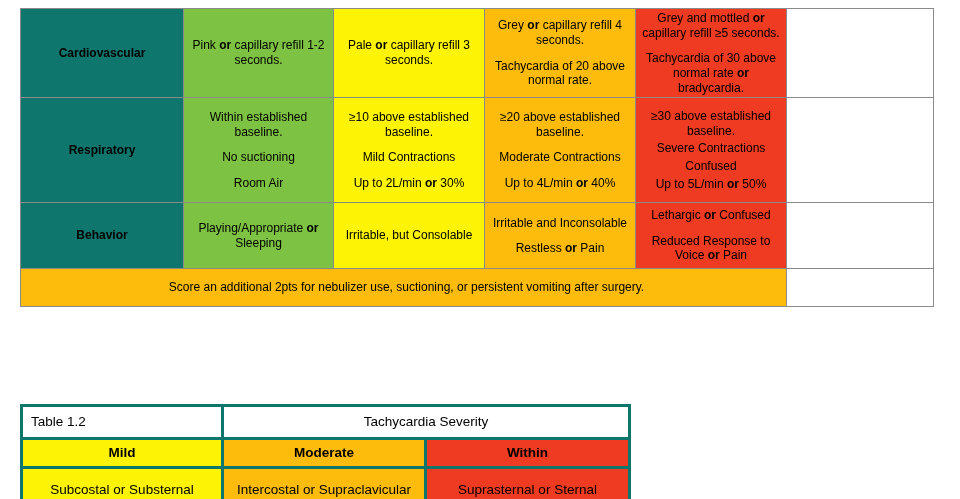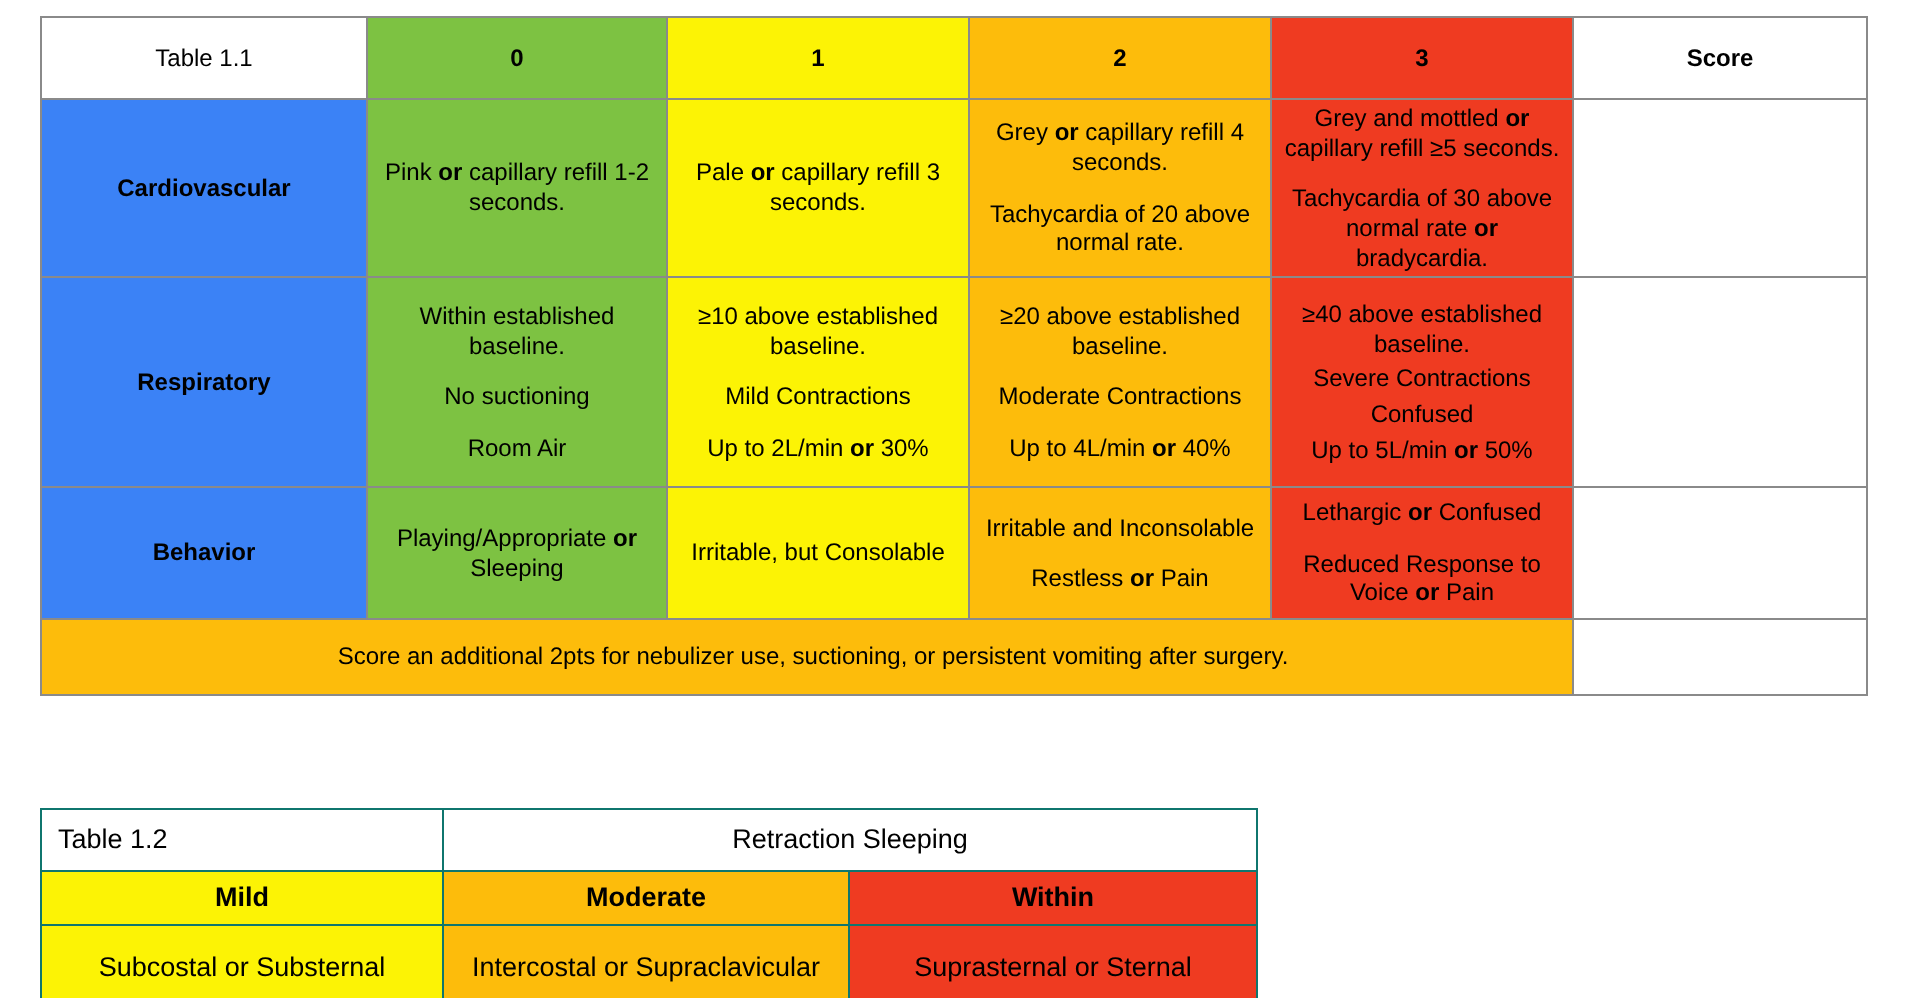--- a/index.html
+++ b/index.html
@@ -69,21 +69,21 @@
   .tbl-caption {
     text-align: left;
     font-size: 14px;
     font-weight: normal;
     background: #ffffff;
     padding-left: 8px;
   }
   .rowlabel {
     font-weight: bold;
     font-size: 15px;
-    background: #3b82f6;
+    background: #0f766e;
   }
 
   .c-green  { background: #7dc242; }
   .c-yellow { background: #fcf305; }
   .c-orange { background: #fdbc0b; }
   .c-red    { background: #ef3b21; }
   .c-white  { background: #ffffff; }
 
   .lines p {
     margin: 0 0 0 0;
@@ -104,21 +104,21 @@
   
   .t2 {
     position: absolute;
     left: 20px;
     top: 404px;
     width: 608px;
     border-collapse: collapse;
     table-layout: fixed;
   }
   .t2 td {
-    border: 1px solid #0f766e;
+    border: 3px solid #0f766e;
     padding: 2px 3px;
     text-align: center;
     vertical-align: middle;
     font-size: 13.5px;
     line-height: 1.2;
   }
   .t2-c1 { width: 201px; }
   .t2-c2 { width: 203px; }
   .t2-c3 { width: 204px; }
 
@@ -146,28 +146,20 @@
   <table class="t1">
     <colgroup>
       <col class="col-label">
         <col class="col-s0">
         <col class="col-s1">
       <col class="col-s2">
         <col class="col-s3">
         <col class="col-score">
     </colgroup>
     <tbody>
-      <tr class="r-head">
-        <td class="tbl-caption">Table 1.1</td>
-        <td class="hdr-num c-green">0</td>
-        <td class="hdr-num c-yellow">1</td>
-        <td class="hdr-num c-orange">2</td>
-        <td class="hdr-num c-red">3</td>
-        <td class="hdr-score">Score</td>
-      </tr>
 
       <tr class="r-cardio">
         <td class="rowlabel">Cardiovascular</td>
         <td class="c-green lines">
             <p>Pink <b>or</b> capillary refill 1-2 seconds.</p>
           </td>
         <td class="c-yellow lines">
             <p>Pale <b>or</b> capillary refill 3 seconds.</p>
           </td>
         <td class="c-orange lines">
@@ -192,21 +184,21 @@
             <p>≥10 above established baseline.</p>
             <p>Mild Contractions</p>
             <p>Up to 2L/min <b>or</b> 30%</p>
           </td>
         <td class="c-orange lines">
             <p>≥20 above established baseline.</p>
             <p>Moderate Contractions</p>
             <p>Up to 4L/min <b>or</b> 40%</p>
           </td>
         <td class="c-red lines tight">
-            <p>≥40 above established baseline.</p>
+            <p>≥30 above established baseline.</p>
             <p>Severe Contractions</p>
             <p>Confused</p>
             <p>Up to 5L/min <b>or</b> 50%</p>
           </td>
         <td class="c-white"></td>
       </tr>
 
       <tr class="r-behav">
         <td class="rowlabel">Behavior</td>
         <td class="c-green lines">
@@ -236,21 +228,21 @@
 
   <table class="t2">
     <colgroup>
       <col class="t2-c1">
         <col class="t2-c2">
         <col class="t2-c3">
     </colgroup>
     <tbody>
       <tr class="r2-title">
         <td class="t2-caption">Table 1.2</td>
-        <td class="t2-title" colspan="2">Retraction Sleeping</td>
+        <td class="t2-title" colspan="2">Tachycardia Severity</td>
       </tr>
       <tr class="r2-sev">
         <td class="t2-sev c-yellow">Mild</td>
         <td class="t2-sev c-orange">Moderate</td>
         <td class="t2-sev c-red">Within</td>
       </tr>
       <tr class="r2-desc">
         <td class="c-yellow">Subcostal or Substernal</td>
         <td class="c-orange">Intercostal or Supraclavicular</td>
         <td class="c-red">Suprasternal or Sternal</td>

